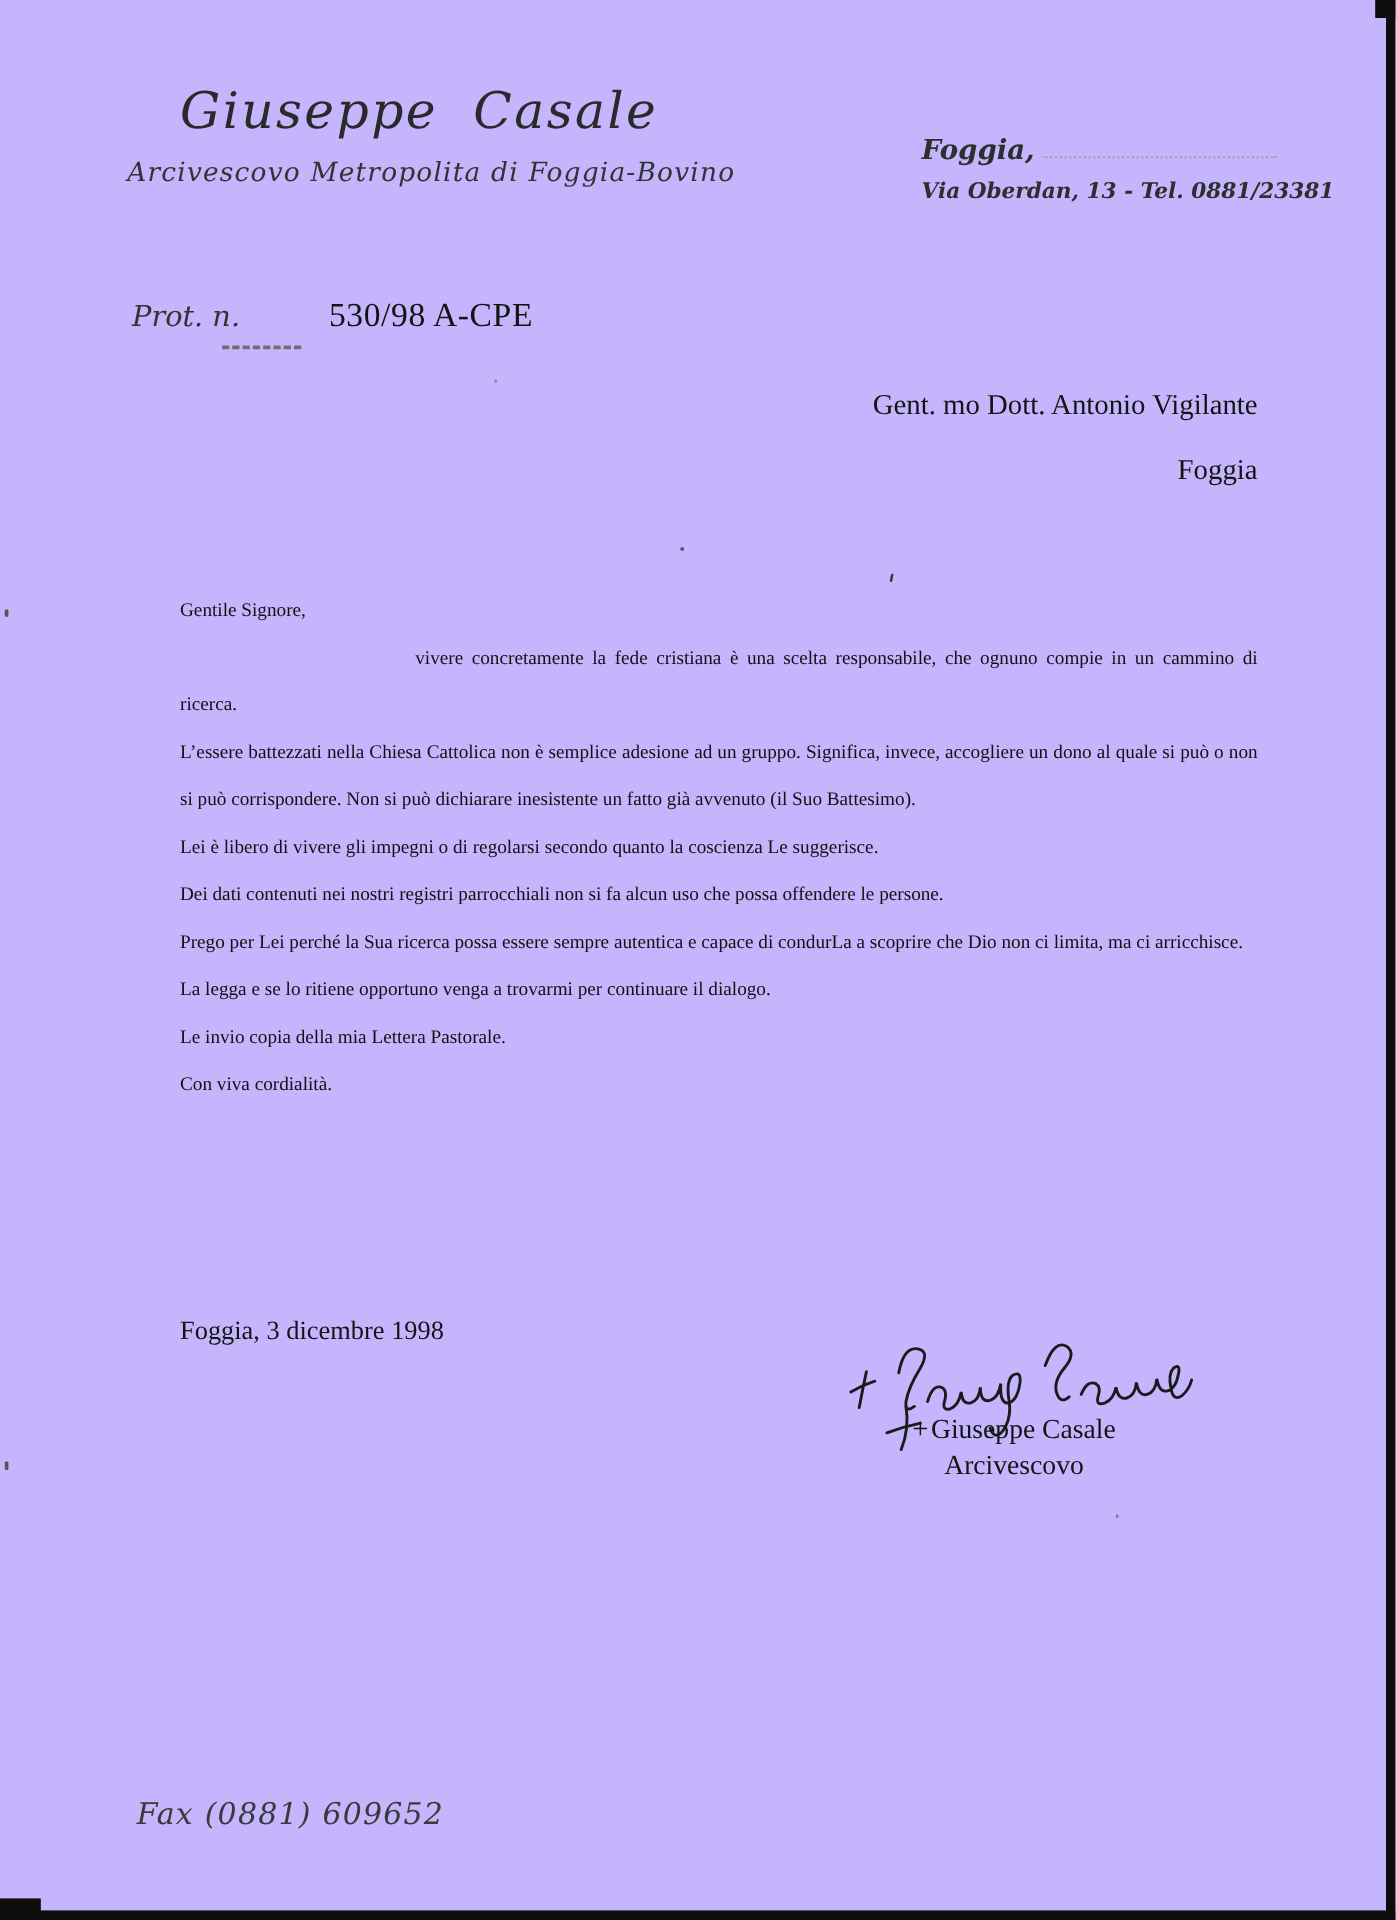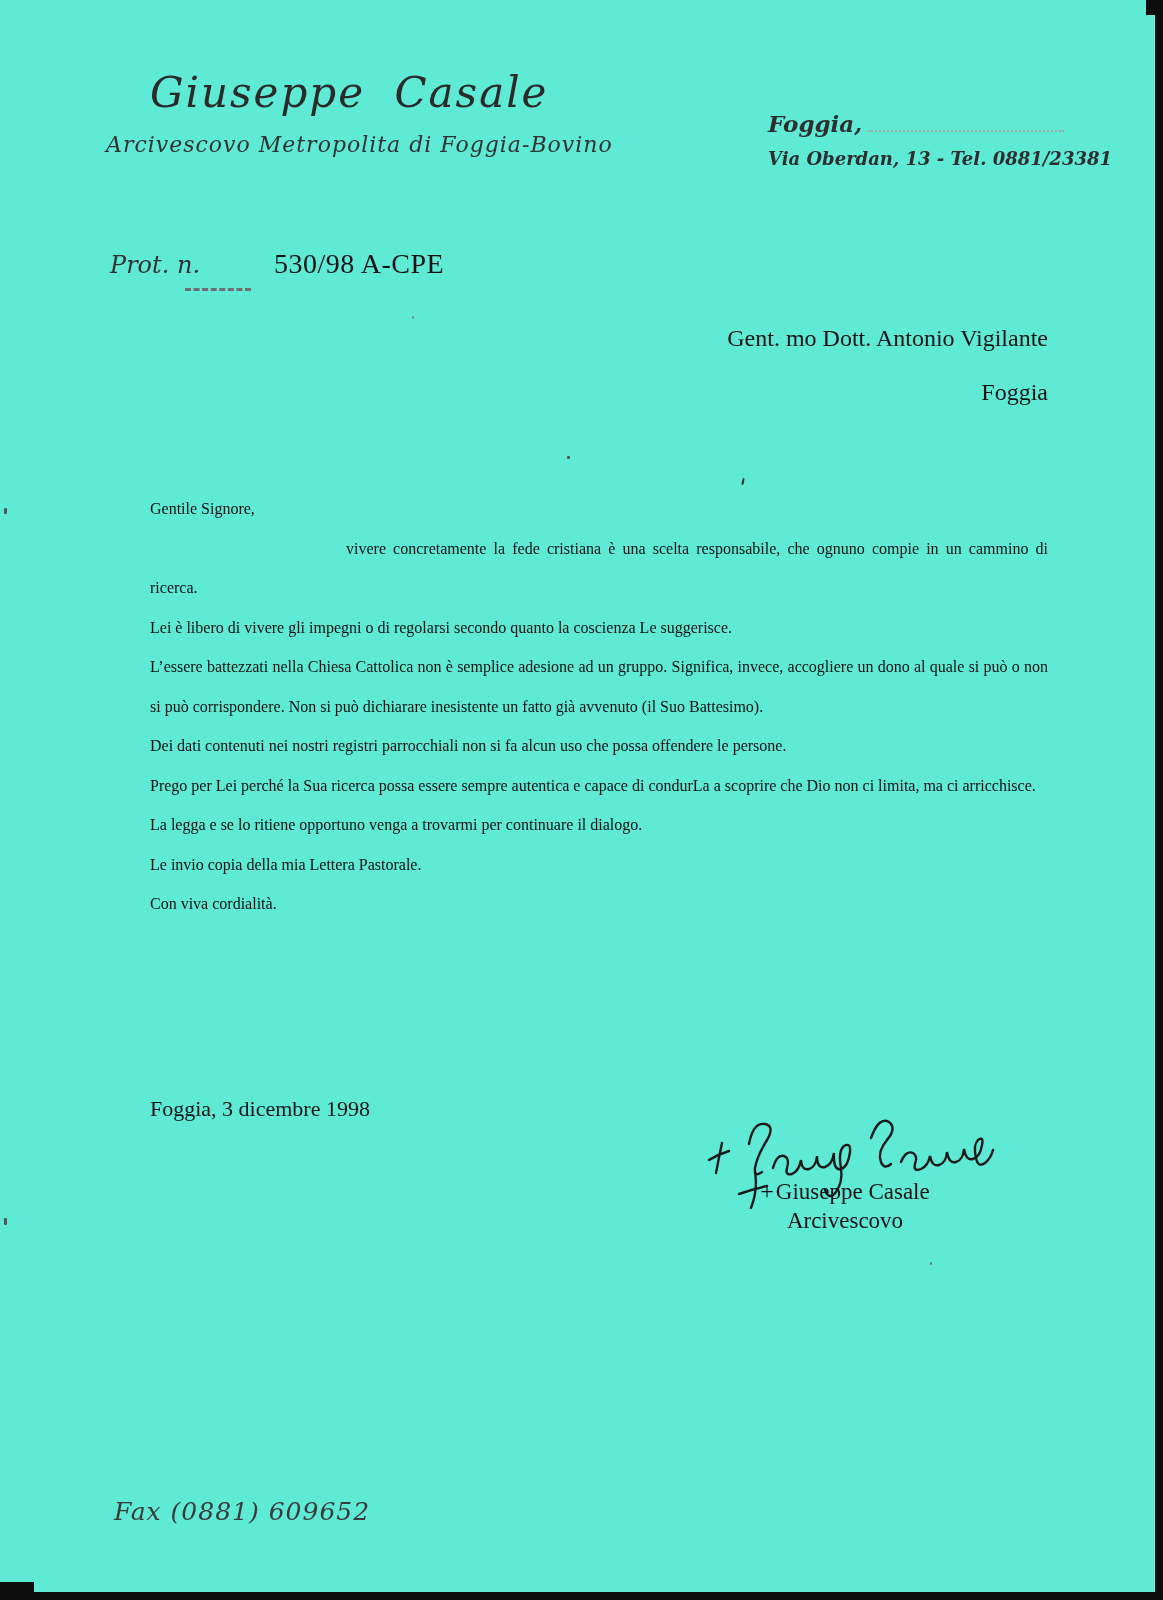--- a/index.html
+++ b/index.html
@@ -1,21 +1,21 @@
 <!DOCTYPE html>
 <html lang="it"><head>
 <meta charset="utf-8">
 <style>
   html, body { margin: 0; padding: 0; background: #888; }
   .page {
     position: relative;
     width: 1163px;
     height: 1600px;
     margin: 0 auto;
-    background: #5eead4;
+    background: #c4b5fd;
     overflow: hidden;
     font-family: "Liberation Serif", serif;
     color: #141414;
   }
   
   .script { font-family: "DejaVu Serif", serif; font-style: italic; }
   .lh-name {
     position: absolute; left: 150px; top: 68px;
     font-size: 42px; letter-spacing: 2px; word-spacing: 14px; color: #2a2a2a;
   }
@@ -93,22 +93,22 @@
   </div>
 
   <div class="recipient">
     <div>Gent. mo Dott. Antonio Vigilante</div>
     <div class="recipient-city">Foggia</div>
   </div>
 
   <div class="body-block">
     <p class="salutation">Gentile Signore,</p>
     <p class="p-indent">vivere concretamente la fede cristiana è una scelta responsabile, che ognuno compie in un cammino di ricerca.</p>
+    <p>L’essere battezzati nella Chiesa Cattolica non è semplice adesione ad un gruppo. Significa, invece, accogliere un dono al quale si può o non si può corrispondere. Non si può dichiarare inesistente un fatto già avvenuto (il Suo Battesimo).</p>
     <p>Lei è libero di vivere gli impegni o di regolarsi secondo quanto la coscienza Le suggerisce.</p>
-    <p>L’essere battezzati nella Chiesa Cattolica non è semplice adesione ad un gruppo. Significa, invece, accogliere un dono al quale si può o non si può corrispondere. Non si può dichiarare inesistente un fatto già avvenuto (il Suo Battesimo).</p>
     <p>Dei dati contenuti nei nostri registri parrocchiali non si fa alcun uso che possa offendere le persone.</p>
     <p>Prego per Lei perché la Sua ricerca possa essere sempre autentica e capace di condurLa a scoprire che Dio non ci limita, ma ci arricchisce.</p>
     <p>La legga e se lo ritiene opportuno venga a trovarmi per continuare il dialogo.</p>
     <p>Le invio copia della mia Lettera Pastorale.</p>
     <p>Con viva cordialità.</p>
   </div>
 
   <div class="dateline">Foggia, 3 dicembre 1998</div>
 
   <div class="sig-block">

